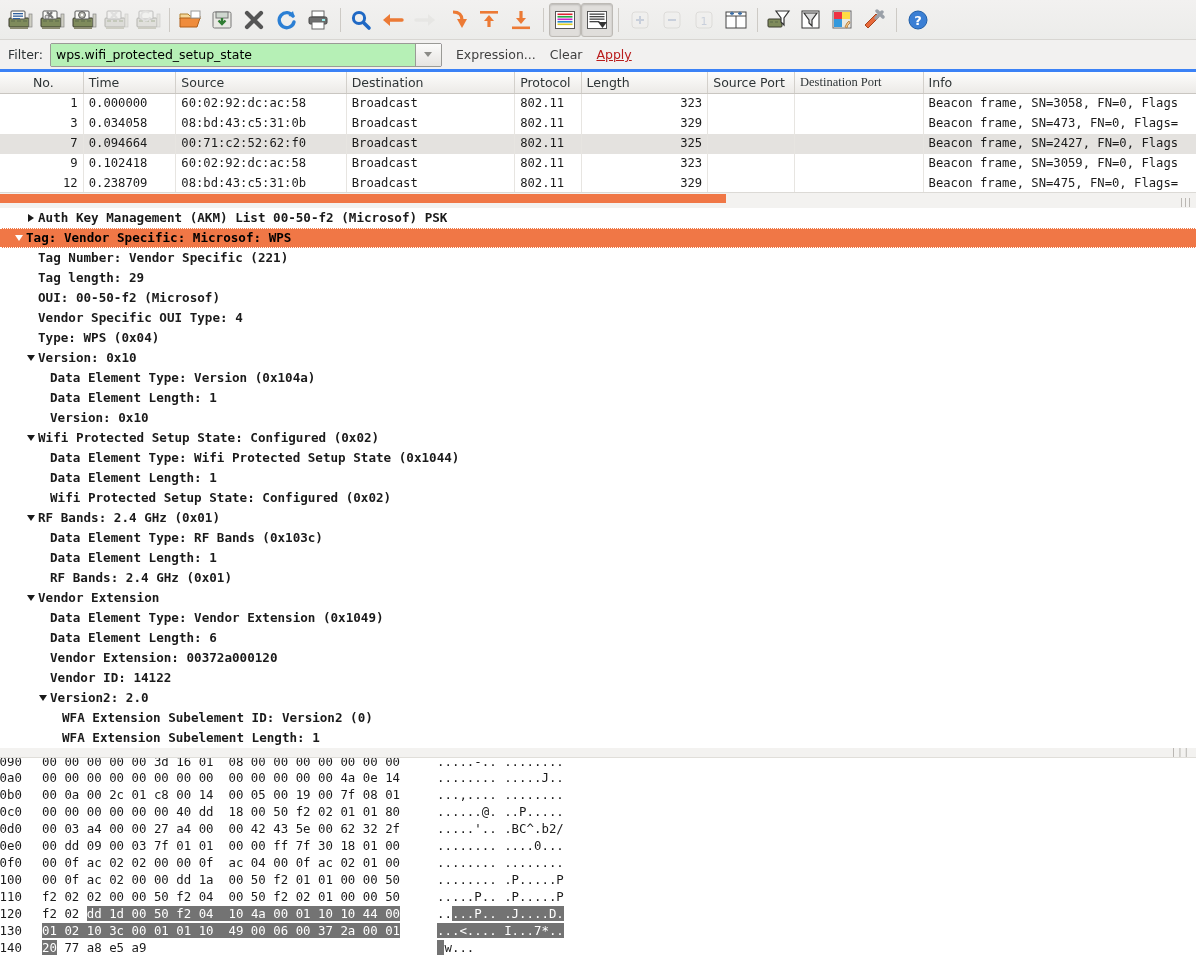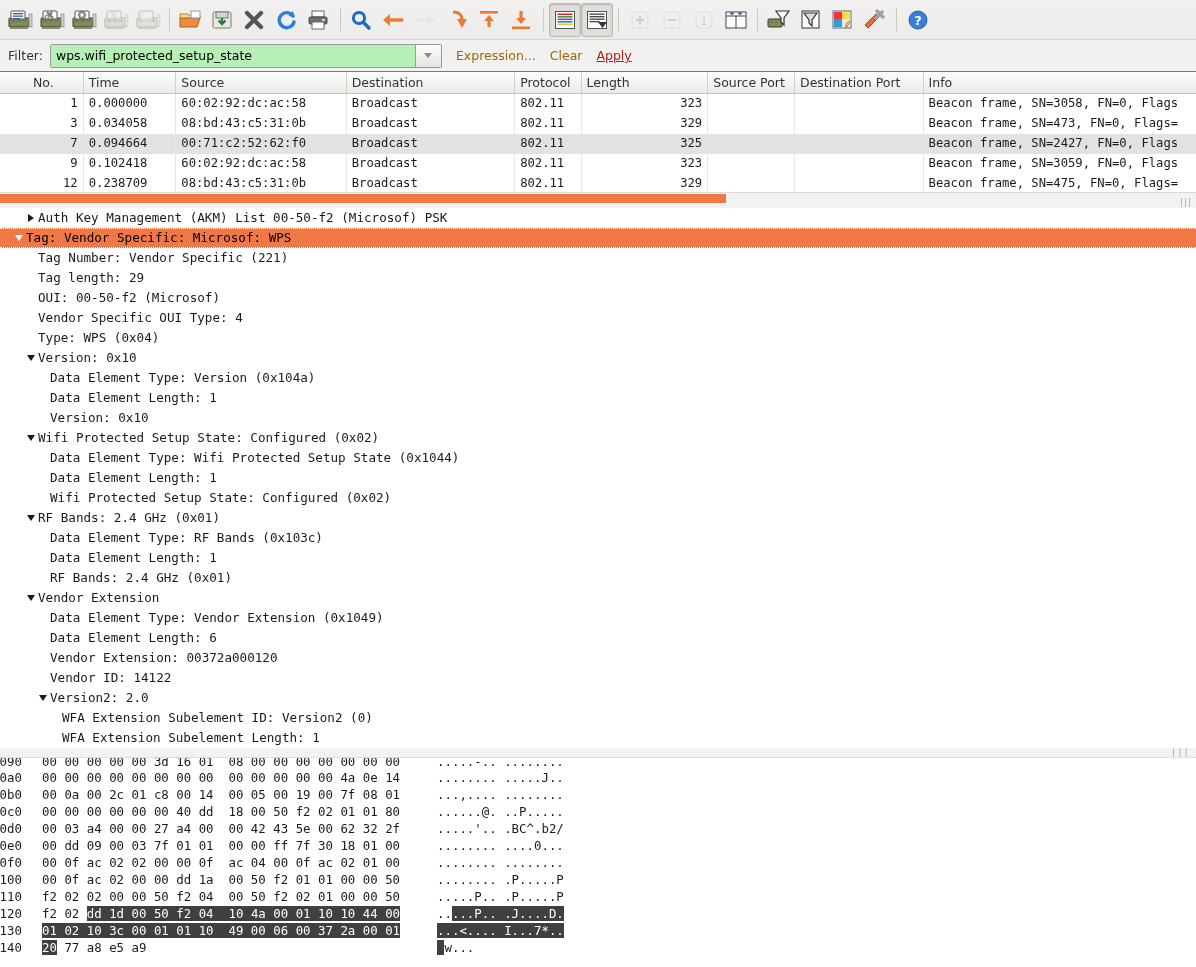--- a/index.html
+++ b/index.html
@@ -34,21 +34,21 @@
   .tb-sep {
     width: 1px; height: 24px; margin: 0 5px;
     background: #cdcac5; flex: 0 0 auto;
   }
   .tb-btn.dim { opacity: .32; }
 
   
   #filterbar {
     height: 32px; width: 1196px;
     background: #f2f1f0;
-    border-bottom: 1px solid #3b82f6;
+    border-bottom: 3px solid #3b82f6;
     display: flex; align-items: center;
     padding: 0 6px;
     font-size: 12.5px; color: #2e3436;
   }
   #filter-label { margin: 0 7px 0 2px; }
   #filter-combo {
     display: flex; align-items: stretch;
     height: 24px; width: 392px;
     border: 1px solid #9a9a96;
     border-radius: 2px;
@@ -68,21 +68,21 @@
     border-left: 1px solid #9a9a96;
     background: linear-gradient(#fbfbfa, #e6e4e1);
     display: flex; align-items: center; justify-content: center;
   }
   .caret-dn {
     width: 0; height: 0;
     border-left: 4px solid transparent;
     border-right: 4px solid transparent;
     border-top: 5px solid #8b8b87;
   }
-  .fb-text { margin-left: 14px; color: #a16207; }
+  .fb-text { margin-left: 14px; color: #404040; }
   .fb-text.disabled { color: #b91c1c; text-decoration: underline; }
 
   
   #packet-list {
     width: 1196px; height: 120px;
     position: relative;
     background: #fff;
     overflow: hidden;
   }
   #plist-head {
@@ -111,21 +111,21 @@
   .td.num { text-align: right; }
 
   
   .c-no   { width: 57px; margin-left: 28px; }
   .c-time { width: 95px; }
   .c-src  { width: 175px; }
   .c-dst  { width: 173px; }
   .c-prot { width: 68px; }
   .c-len  { width: 130px; }
   .c-sport{ width: 89px; }
-  .c-dport{ width: 132px; }
+  .c-dport{ width: 132px; font-family: Liberation Serif, serif; }
   .c-info { width: 280px; border-right: none !important; }
 
   
   #plist-scroll {
     width: 1196px; height: 16px;
     background: #f3f2f0;
     border-top: 1px solid #dcdad6;
     position: relative;
   }
   #plist-thumb {
@@ -144,21 +144,21 @@
     background: #fff;
     overflow: hidden;
     position: relative;
     font-family: "DejaVu Sans Mono", "Liberation Mono", monospace;
     font-size: 12.6px;
     color: #1a1a1a;
   }
   .trow {
     height: 20px; line-height: 20px;
     white-space: nowrap;
-    display: flex; align-items: center;
+    display: flex; align-items: center; font-weight: bold;
   }
   .trow.sel {
     background: #f07746; color: #000000;
     border-top: 1px dotted #ffffff;
     border-bottom: 1px dotted #ffffff;
   }
   .tw { width: 14px; flex: 0 0 14px; display: flex; align-items: center; justify-content: center; }
   .tri-r {
     width: 0; height: 0;
     border-top: 4.5px solid transparent;
@@ -190,21 +190,21 @@
     position: relative;
   }
   #hex-topgrip {
     position: absolute; right: 6px; top: -1px;
     font-size: 9px; color: #a9a6a1; letter-spacing: 1px;
   }
   .hrow { height: 17px; line-height: 17px; white-space: pre; display: flex; }
   .hoff   { width: 50px; padding-left: 0px; margin-left: -8px; }
   .hbytes { width: 395px; }
   .hascii { width: 155px; }
-  .hl { background: #404040; color: #fff; }
+  .hl { background: #737373; color: #fff; }
 
 </style>
 </head>
 <body>
 
 <div id="toolbar">
     <div class="tb-btn">
       <svg width="26" height="22" viewBox="0 0 26 22">
     <rect x="2" y="9" width="20" height="9" rx="1" fill="#7f8b5b" stroke="#3b3b2e" stroke-width="1"></rect>
     <rect x="4" y="11" width="4" height="2" fill="#6d7a52"></rect>

